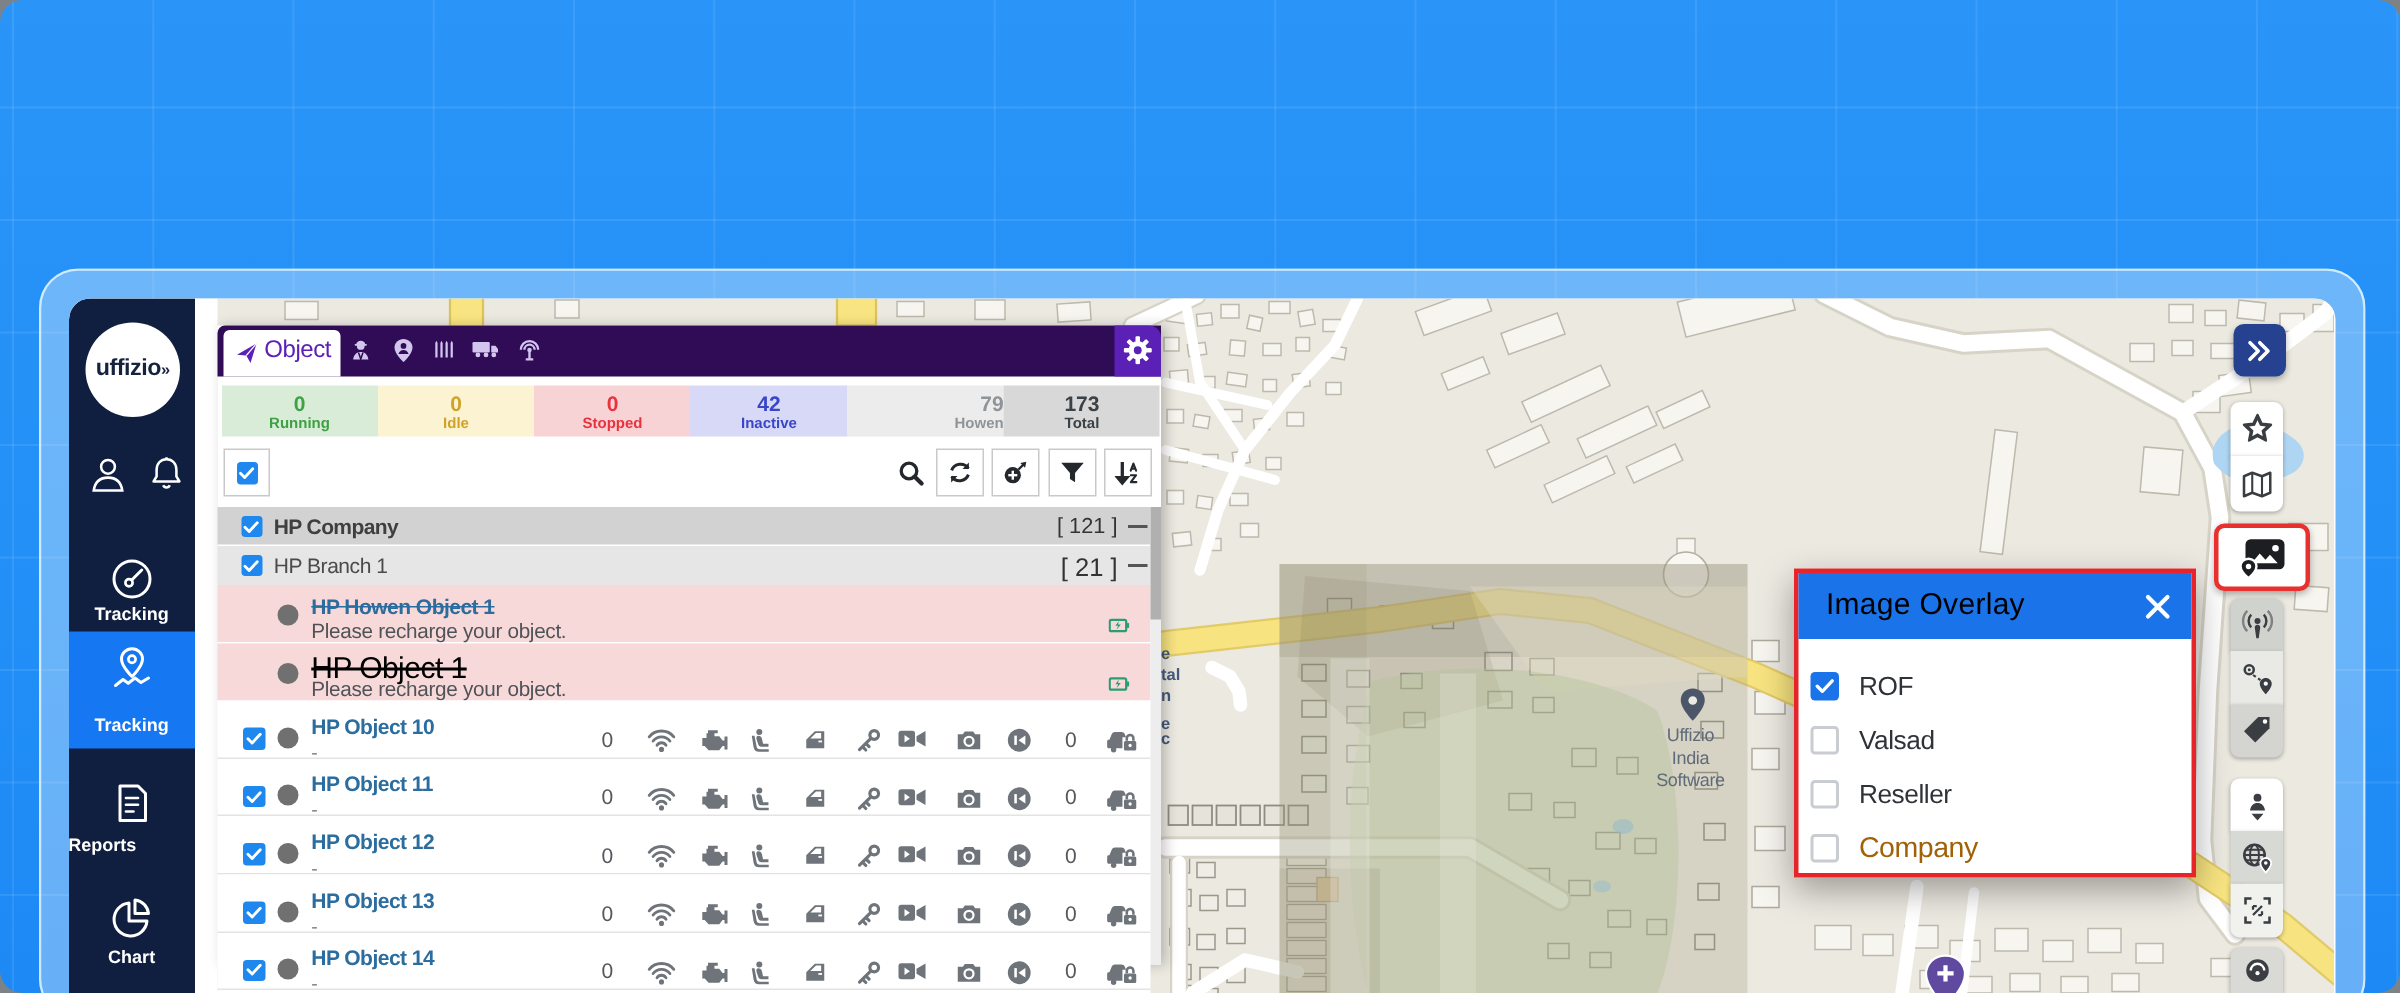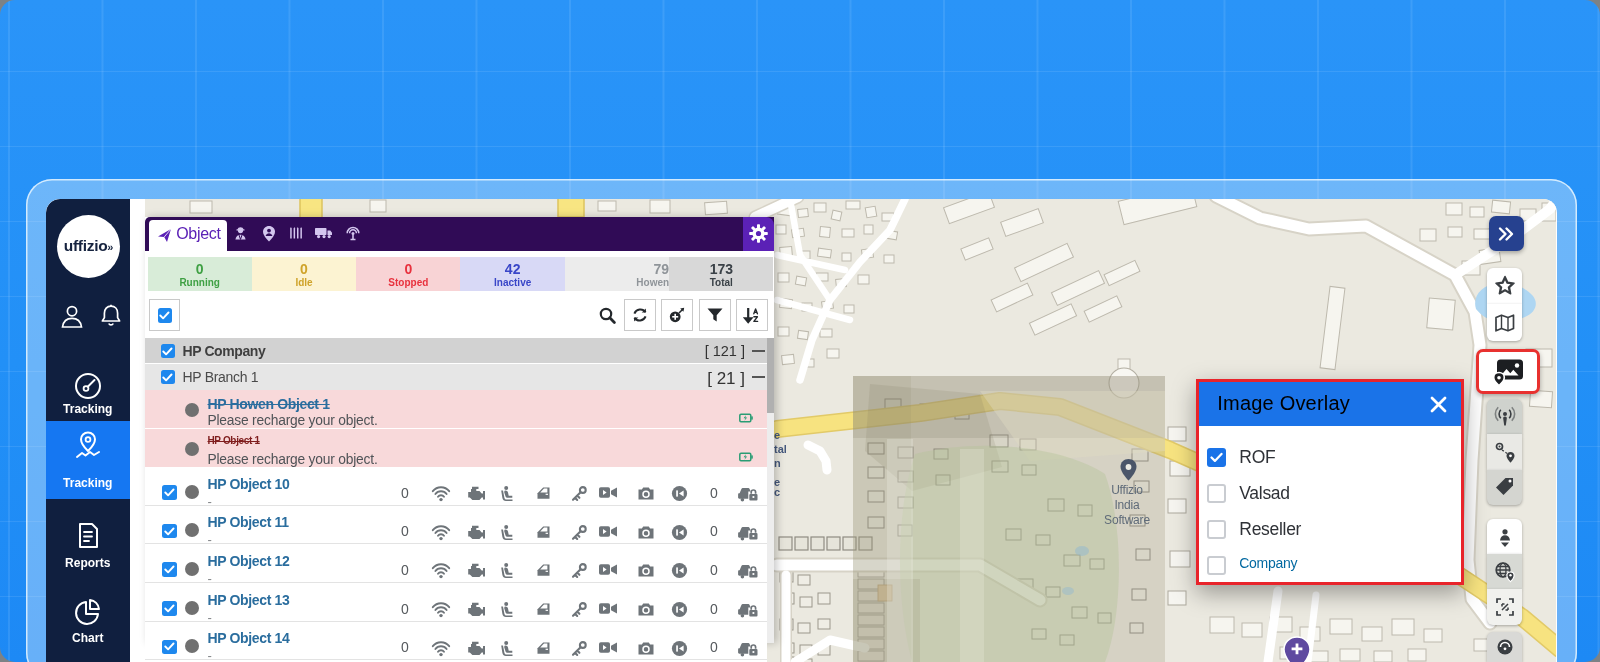--- a/index.html
+++ b/index.html
@@ -240,21 +240,21 @@
 <div style="position:absolute;left:27.5px;top:231px"><svg width="30" height="30" viewBox="0 0 30 30" style="">
             <path d="M15 2.5c-3.9 0-7 3-7 6.8 0 5 7 11.7 7 11.7s7-6.7 7-11.7c0-3.8-3.1-6.8-7-6.8z" fill="none" stroke="#ffffff" stroke-width="2" stroke-linejoin="round"></path>
             <circle cx="15" cy="9.5" r="2.4" fill="none" stroke="#ffffff" stroke-width="1.8"></circle>
             <path d="M4 27l5-4 3.5 2.5L17 22l4 3 5-3" fill="none" stroke="#ffffff" stroke-width="2" stroke-linejoin="round" stroke-linecap="round"></path>
           </svg></div>
 <div style="position:absolute;left:0;top:277px;width:84.5px;text-align:center;font-size:12px;font-weight:600;color:#fff">Tracking</div>
 <div style="position:absolute;left:28.5px;top:322px"><svg width="28" height="30" viewBox="0 0 28 30" style="">
             <path d="M6 3h12l5 5v18H6z" fill="none" stroke="#ffffff" stroke-width="2" stroke-linejoin="round"></path>
             <path d="M10 11h8M10 15.5h8M10 20h5" stroke="#ffffff" stroke-width="1.8" stroke-linecap="round"></path>
           </svg></div>
-<div style="position:absolute;left:0;top:357px;width:84.5px;text-align:center;font-size:12px;font-weight:600;color:#fff">Reports</div>
+<div style="position:absolute;left:0;top:357px;width:84.5px;text-align:left;font-size:12px;font-weight:600;color:#fff">Reports</div>
 <div style="position:absolute;left:27.5px;top:398px"><svg width="30" height="30" viewBox="0 0 30 30" style="">
             <path d="M13 5A11 11 0 1 0 25 17H13z" fill="none" stroke="#ffffff" stroke-width="2" stroke-linejoin="round"></path>
             <path d="M17 3a10 10 0 0 1 9 9h-9z" fill="none" stroke="#ffffff" stroke-width="2" stroke-linejoin="round"></path>
           </svg></div>
 <div style="position:absolute;left:0;top:432px;width:84.5px;text-align:center;font-size:12px;font-weight:600;color:#fff">Chart</div>
 </div>
 <div style="position:absolute;left:99.5px;top:18.5px;width:628.5px;height:426.2px;background:#fff;box-shadow:3px 0 8px rgba(0,0,0,.22)">
 <div style="position:absolute;left:0;top:0;width:628.5px;height:33.5px;background:#300b56;border-radius:5px 0 0 0">
 <div style="position:absolute;left:87px;top:8px"><svg width="17" height="16" viewBox="0 0 17 16" style="">
               <circle cx="8.5" cy="5.6" r="2.6" fill="#d3c6ee"></circle>
@@ -405,21 +405,21 @@
 <span style="position:absolute;left:62.5px;top:6px;font-size:14px;letter-spacing:-0.35px;font-weight:bold;color:#2a6d9e;text-decoration:line-through">HP Howen Object 1</span>
 <span style="position:absolute;left:62.5px;top:23px;font-size:13.8px;letter-spacing:-0.2px;color:#4f5357">Please recharge your object.</span>
 <div style="position:absolute;left:594px;top:19px"><svg width="14" height="11" viewBox="0 0 14 11" style="">
               <rect x="0.8" y="2.2" width="11" height="7.6" rx="1.2" fill="none" stroke="#2a9d74" stroke-width="1.5"></rect>
               <rect x="12.2" y="4.4" width="1.6" height="3.2" fill="#2a9d74"></rect>
               <path d="M6.8 3.2L4.6 6.2h1.8l-1 2.6 2.8-3.4H6.4z" fill="#2a9d74"></path>
             </svg></div>
         </div>
         <div style="position:absolute;left:0;top:212.3px;width:622px;height:38.9px;background:#f8d9da;border-bottom:1px solid #fff;box-sizing:border-box">
 <div style="position:absolute;left:39.5px;top:13px;width:14px;height:14px;border-radius:50%;background:#707070"></div>
-<span style="position:absolute;left:62.5px;top:6px;font-size:10px;letter-spacing:-0.35px;font-weight:bold;color:#7f1d1d;text-decoration:line-through">HP Object 1</span>
+<span style="position:absolute;left:62.5px;top:6px;font-size:20px;letter-spacing:-0.35px;font-weight:normal;color:#000000;text-decoration:line-through">HP Object 1</span>
 <span style="position:absolute;left:62.5px;top:23px;font-size:13.8px;letter-spacing:-0.2px;color:#4f5357">Please recharge your object.</span>
 <div style="position:absolute;left:594px;top:19px"><svg width="14" height="11" viewBox="0 0 14 11" style="">
               <rect x="0.8" y="2.2" width="11" height="7.6" rx="1.2" fill="none" stroke="#2a9d74" stroke-width="1.5"></rect>
               <rect x="12.2" y="4.4" width="1.6" height="3.2" fill="#2a9d74"></rect>
               <path d="M6.8 3.2L4.6 6.2h1.8l-1 2.6 2.8-3.4H6.4z" fill="#2a9d74"></path>
             </svg></div>
         </div>
         <div style="position:absolute;left:0;top:250.2px;width:622px;height:38.6px;background:#fff;border-bottom:1px solid #e3e3e3;box-sizing:border-box">
 <div style="position:absolute;left:17px;top:18px;width:14.5px;height:14.5px;background:#1e88ee;border-radius:2.5px;display:flex;align-items:center;justify-content:center">
             <svg width="11" height="9" viewBox="0 0 11 9" style="">
@@ -725,21 +725,21 @@
           <svg width="13" height="11" viewBox="0 0 13 11" style="">
             <path d="M1.5 5.5l3.4 3.4 6.6-7" fill="none" stroke="#fff" stroke-width="2.2" stroke-linecap="round" stroke-linejoin="round"></path>
           </svg>
         </div>
         <span style="position:absolute;left:40px;top:65px;font-size:17.5px;letter-spacing:-0.3px;color:#2f3237">ROF</span>
 <div style="position:absolute;left:8px;top:102px;width:19px;height:19px;background:#fff;border:2px solid #c9ccd1;border-radius:3px;box-sizing:border-box"></div>
         <span style="position:absolute;left:40px;top:101px;font-size:17.5px;letter-spacing:-0.3px;color:#2f3237">Valsad</span>
 <div style="position:absolute;left:8px;top:138px;width:19px;height:19px;background:#fff;border:2px solid #c9ccd1;border-radius:3px;box-sizing:border-box"></div>
         <span style="position:absolute;left:40px;top:137px;font-size:17.5px;letter-spacing:-0.3px;color:#2f3237">Reseller</span>
 <div style="position:absolute;left:8px;top:174px;width:19px;height:19px;background:#fff;border:2px solid #c9ccd1;border-radius:3px;box-sizing:border-box"></div>
-        <span style="position:absolute;left:40px;top:173px;font-size:14px;letter-spacing:-0.3px;color:#0369a1">Company</span>
+        <span style="position:absolute;left:40px;top:173px;font-size:19px;letter-spacing:-0.3px;color:#a16207">Company</span>
 </div>
 <div style="position:absolute;left:1443.2px;top:17.6px;width:35.2px;height:35.2px;background:#26418f;border-radius:7px;box-shadow:0 2px 4px rgba(0,0,0,.3);display:flex;align-items:center;justify-content:center">
         <svg width="20" height="16" viewBox="0 0 20 16" style="">
           <path d="M4 2.5l5.5 5.5L4 13.5M10.5 2.5L16 8l-5.5 5.5" fill="none" stroke="#fff" stroke-width="2.4" stroke-linecap="round" stroke-linejoin="round"></path>
         </svg>
       </div>
       <div style="position:absolute;left:1441.1px;top:69px;width:35.9px;height:36.6px;background:#fff;border-radius:6px 6px 0 0;box-shadow:0 1px 3px rgba(0,0,0,.3);display:flex;align-items:center;justify-content:center">
         <svg width="24" height="24" viewBox="0 0 24 24" style="">
           <path d="M12 2.6l2.7 5.8 6.3.8-4.6 4.3 1.2 6.2-5.6-3.1-5.6 3.1 1.2-6.2L3 9.2l6.3-.8z" fill="#3a3e42" stroke="#3a3e42" stroke-width="1.6" stroke-linejoin="round"></path>
           <path d="M12 6.2l1.7 3.6 3.9.5-2.9 2.7.8 3.9-3.5-2-3.5 2 .8-3.9-2.9-2.7 3.9-.5z" fill="#fff"></path>

